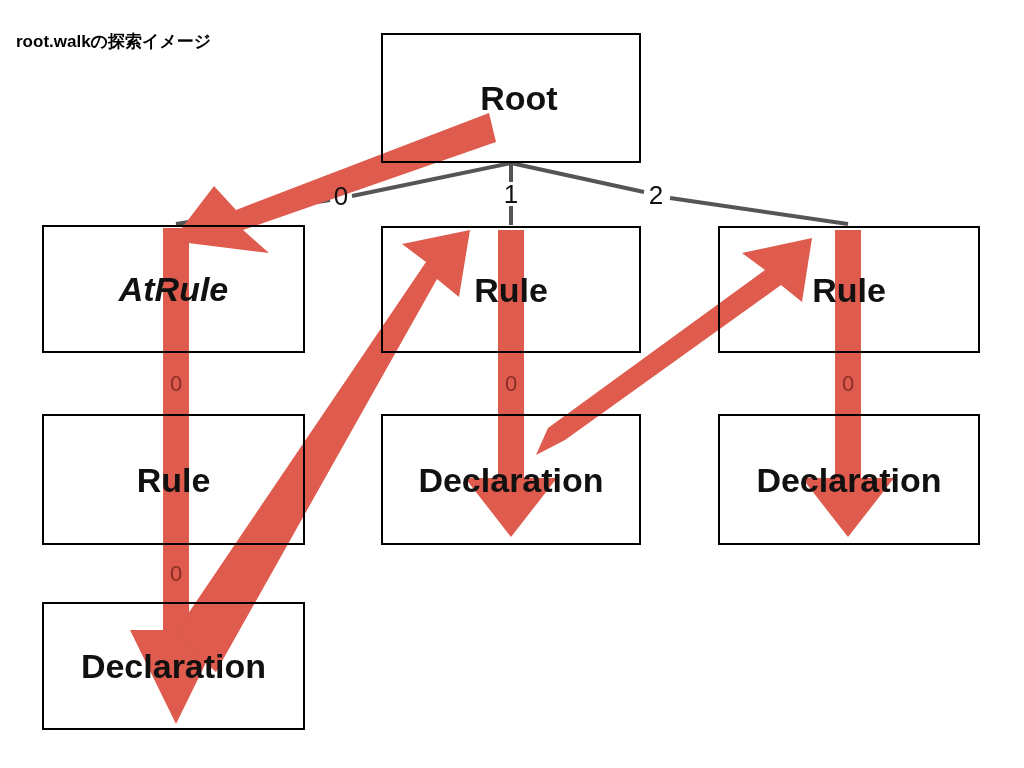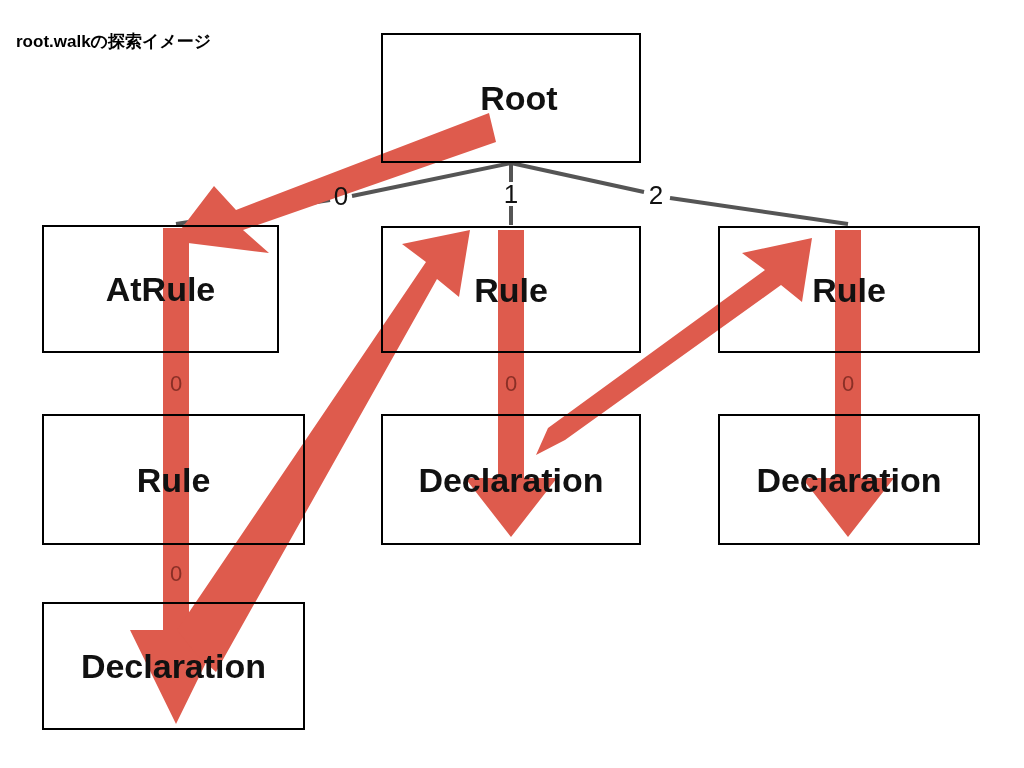--- a/index.html
+++ b/index.html
@@ -122,21 +122,21 @@
       <polygon fill="#DE5B4D" points="835,230 861,230 861,478 894,478 848,537 802,478 835,478"></polygon>
 
     </g>
   </svg>
 
   <div id="boxes-layer">
     <div class="node-box" style="left:381px; top:33px; width:260px; height:130px;padding-left:16px;">
       <span class="node-label">Root</span>
     </div>
 
-    <div class="node-box" style="left:42px; top:225px; width:237px; height:128px;">
+    <div class="node-box" style="left:42px; top:225px; width:263px; height:128px;font-style:italic;">
       <span class="node-label">AtRule</span>
     </div>
 
     <div class="node-box" style="left:381px; top:226px; width:260px; height:127px;">
       <span class="node-label">Rule</span>
     </div>
 
     <div class="node-box" style="left:718px; top:226px; width:262px; height:127px;">
       <span class="node-label">Rule</span>
     </div>

